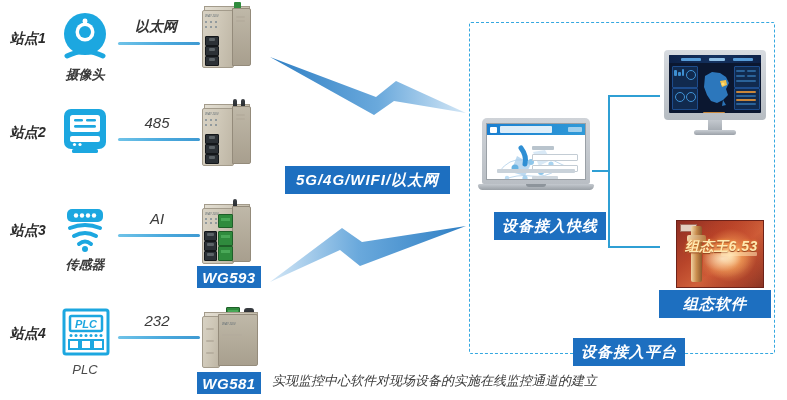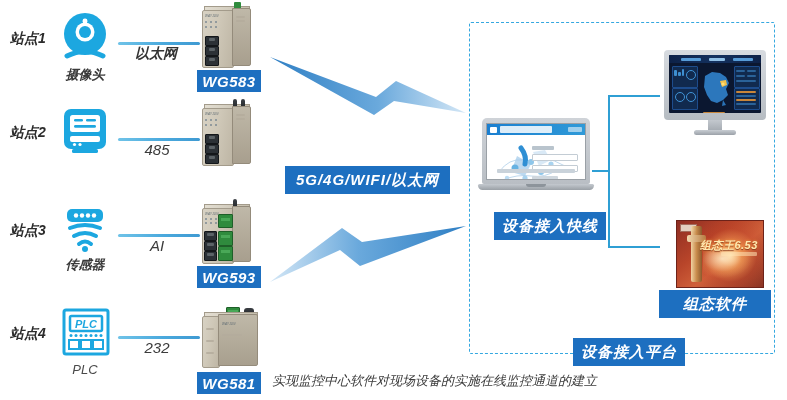--- a/index.html
+++ b/index.html
@@ -26,21 +26,21 @@
   .icon-wrap{position:absolute;}
   .ic{display:block;}
 
   
   .linkline{
     position:absolute;height:3px;border-radius:2px;
     background:linear-gradient(90deg,#6fc3e8 0%,#4aa9dd 55%,#3f9ad2 100%);
   }
   .proto{
     position:absolute;font-size:14px;font-weight:bold;color:#333;
-    white-space:nowrap;text-align:center;margin-top:27px;
+    white-space:nowrap;text-align:center;
   }
   .proto.num{font-weight:normal;font-size:15px;color:#3b3b3b;}
 
   
   .bluelabel{
     position:absolute;background:#1d6fc0;color:#fff;
     font-weight:bold;display:flex;align-items:center;justify-content:center;
     letter-spacing:.5px;white-space:nowrap;
   }
   .bluelabel.prod{font-size:15px;}
@@ -197,21 +197,21 @@
   }
   .sw-tower::before{
     content:"";position:absolute;left:-35%;top:16%;width:170%;height:13%;
     background:linear-gradient(90deg,#f7e2b6,#b77f44);border-radius:2px;
   }
   .sw-tag{
     position:absolute;left:4%;top:5%;width:17%;height:9%;
     background:rgba(240,235,220,.85);border:1px solid rgba(120,40,25,.6);
   }
   .sw-title{
-    position:absolute;right:6%;top:26%;font-size:11px;font-weight:bold;
+    position:absolute;right:6%;top:26%;font-size:14px;font-weight:bold;
     color:#ffe9b0;text-shadow:0 0 3px rgba(255,160,60,.9),0 1px 1px #6b2216;
     white-space:nowrap;letter-spacing:.5px;
   }
   .sw-sub{
     position:absolute;right:7%;top:47%;width:42%;height:4px;
     background:rgba(255,228,180,.55);border-radius:1px;
   }
   .sw-glow{
     position:absolute;left:30%;top:34%;width:56%;height:52%;
     background:radial-gradient(ellipse at 40% 45%, rgba(255,245,215,.75), rgba(255,190,110,.2) 48%, rgba(255,160,80,0) 72%);
@@ -259,21 +259,20 @@
         <div class="led" style="left:0;top:5px;"></div>
       <div class="led" style="left:5px;top:5px;"></div>
         <div class="led" style="left:10px;top:5px;"></div>
     </div>
     <div class="port" style="left:5px;top:30px;width:12px;height:8px;"></div>
     <div class="port" style="left:5px;top:40px;width:12px;height:8px;"></div>
     <div class="port" style="left:5px;top:50px;width:12px;height:8px;"></div>
     <div class="vent" style="left:36px;top:10px;width:9px;height:1.5px;"></div>
     <div class="vent" style="left:36px;top:14px;width:9px;height:1.5px;"></div>
   </div>
-  <div class="bluelabel prod" style="left:197px;top:70px;width:64px;height:22px;">WG583</div>
 
   <div class="abs station-label" style="left:10px;top:124px;">站点2</div>
 
   <div class="icon-wrap" style="left:58px;top:104px;width:54px;height:54px;">
     <svg class="ic" width="54" height="54" viewBox="0 0 54 54">
       <rect x="6" y="5" width="42" height="40" rx="7" fill="#1CA7E0"></rect>
       <rect x="12" y="11" width="30" height="17" rx="2.5" fill="#ffffff"></rect>
       <rect x="16" y="15" width="9" height="2.4" rx="1.2" fill="#1CA7E0"></rect>
       <rect x="28" y="15" width="10" height="2.4" rx="1.2" fill="#1CA7E0"></rect>
       <rect x="16" y="21" width="22" height="2.8" rx="1.4" fill="#1CA7E0"></rect>

